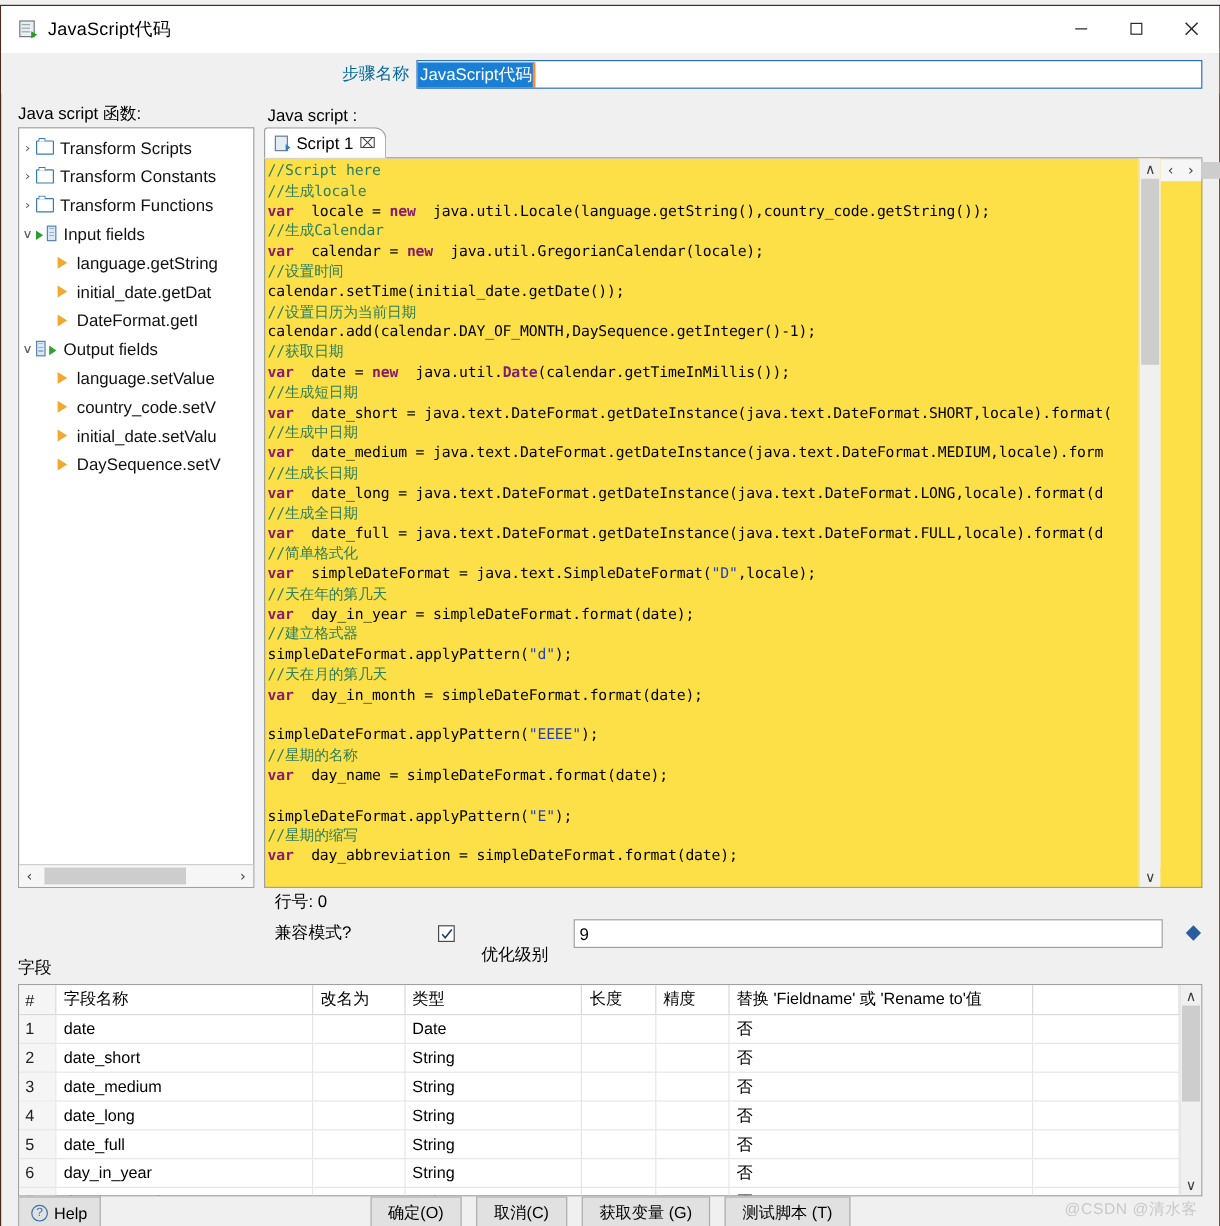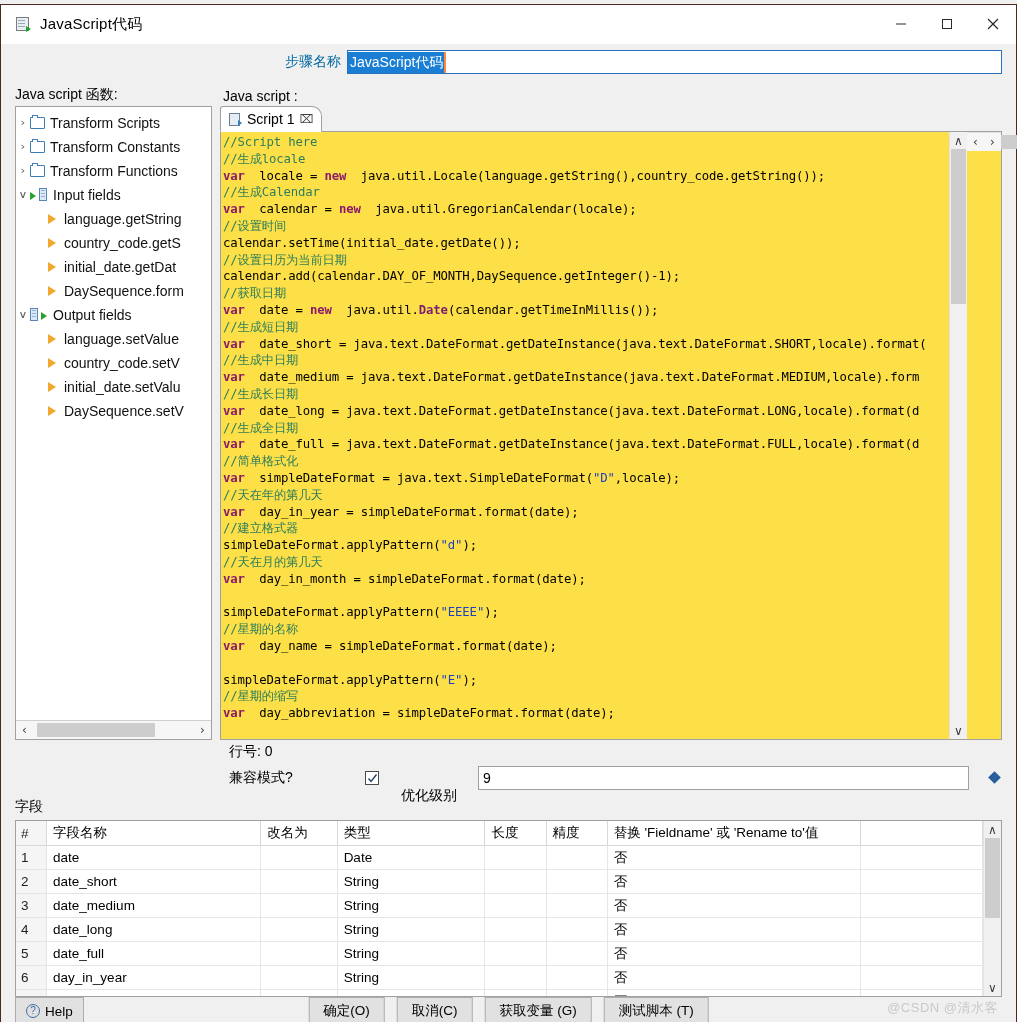--- a/index.html
+++ b/index.html
@@ -367,29 +367,25 @@
               <span class="bar"></span>
             </span>
             <span class="tlabel">Input fields</span>
           </div>
           <div class="tnode indent-2">
             <span class="leafarrow"></span>
             <span class="tlabel">language.getString</span>
           </div>
           <div class="tnode indent-2">
             <span class="leafarrow"></span>
-            <span class="tlabel">country_code.getS</span>
-          </div>
-          <div class="tnode indent-2">
-            <span class="leafarrow"></span>
             <span class="tlabel">initial_date.getDat</span>
           </div>
           <div class="tnode indent-2">
             <span class="leafarrow"></span>
-            <span class="tlabel">DaySequence.form</span>
+            <span class="tlabel">DateFormat.getI</span>
           </div>
           <div class="tnode">
             <span class="tw">
               <span class="tchev">∨</span>
             </span>
             <span class="ioicon out">
               <span class="bar"></span>
               <span class="ar"></span>
             </span>
             <span class="tlabel">Output fields</span>

